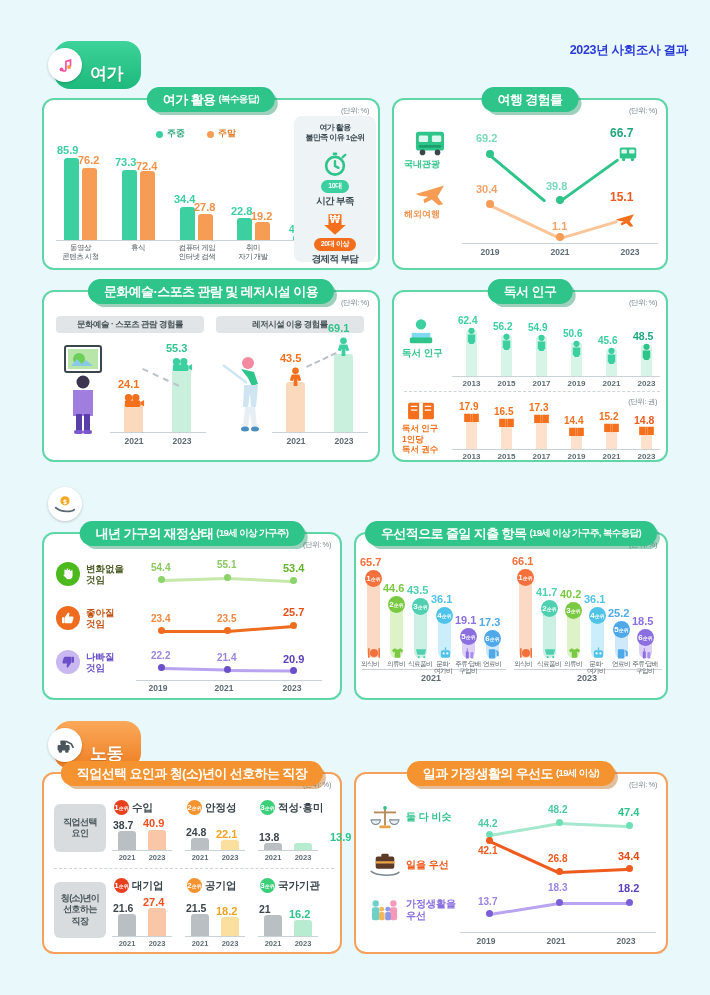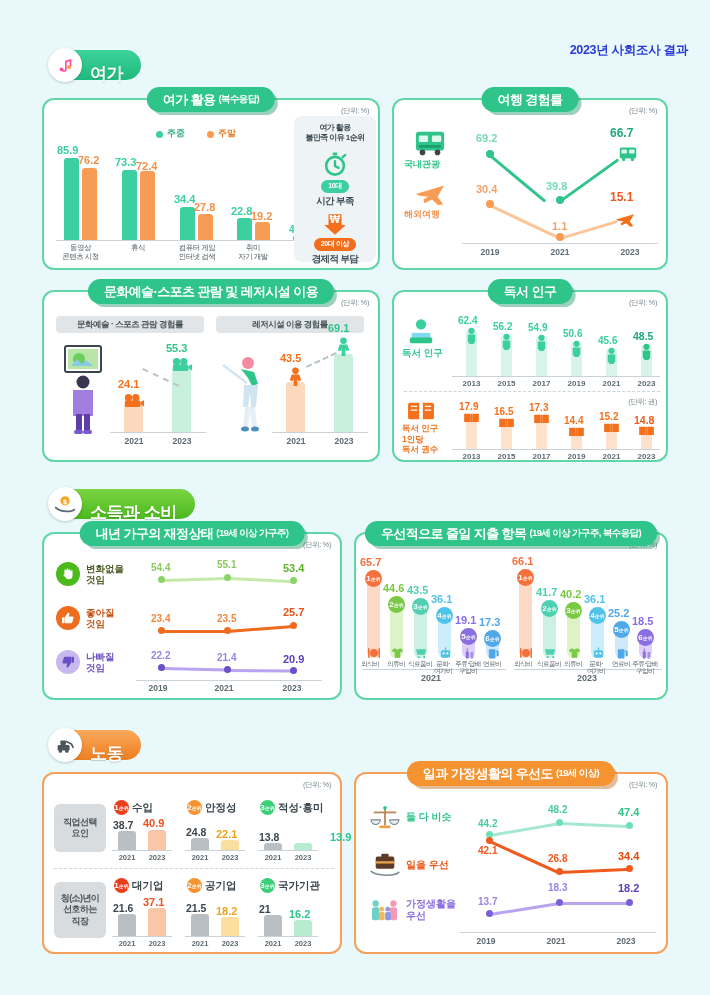--- a/index.html
+++ b/index.html
@@ -14,21 +14,21 @@
 
   
   .doc-title {
     position: absolute; right: 22px; top: 42px;
     font-size: 12.5px; font-weight: bold; color: #2a3ad8; letter-spacing: -0.3px;
   }
 
   
   .sec-badge { position: absolute; display: flex; align-items: center; height: 34px; }
   .sec-pill {
-    height: 30px; border-radius: 16px; display: flex; align-items: center;
+    height: 48px; border-radius: 16px; display: flex; align-items: center;
     padding: 16px 18px 0 36px; margin-left: -28px;
     font-size: 17px; font-weight: bold; color: #fff; letter-spacing: -0.5px;
     text-shadow: 0 1px 1px rgba(0,0,0,.18);
   }
   .sec-ic {
     width: 34px; height: 34px; border-radius: 50%;
     background: #fff; border: 3px solid #fff; z-index: 3;
     display: flex; align-items: center; justify-content: center;
     font-size: 17px; box-shadow: 0 1px 3px rgba(0,0,0,.2);
   }
@@ -479,21 +479,20 @@
 
   <div class="sec-badge sec-green2" style="left:48px; top:487px;">
     <div class="sec-ic">
       <svg width="24" height="24" viewBox="0 0 26 26">
           <circle cx="13" cy="13" r="12" fill="#fff"></circle>
           <circle cx="13" cy="9.5" r="5" fill="#f5a623"></circle>
           <text x="13" y="13" font-size="7" font-weight="bold" fill="#fff" text-anchor="middle" font-family="DejaVu Sans">$</text>
           <path d="M3 17c3 3 8 4 12 4s7-1 8-2" stroke="#5b6a72" stroke-width="2" fill="none" stroke-linecap="round"></path>
         </svg>
     </div>
-    <div class="sec-pill">소득과 소비</div>
   </div>
 
   <div class="card g" style="left:42px; top:532px; width:300px; height:168px;">
     <div class="card-title ct-g">
       <span>내년 가구의 재정상태</span>
         <span class="sub">(19세 이상 가구주)</span>
     </div>
     <div class="unit">(단위: %)</div>
 
     <div class="icobox" style="left:12px; top:28px; width:24px; height:24px; border-radius:50%; background:#4cb91d;">
@@ -714,20 +713,23 @@
           <rect x="8" y="8" width="6" height="5" rx="1" fill="#4b565c"></rect>
           <path d="M14 9l6 3 2 4" stroke="#4b565c" stroke-width="1.8" fill="none"></path>
           <circle cx="8" cy="19.5" r="2" fill="#4b565c"></circle>
           <circle cx="15" cy="19.5" r="2" fill="#4b565c"></circle>
         </svg>
     </div>
     <div class="sec-pill">노동</div>
   </div>
 
   <div class="card o" style="left:42px; top:772px; width:300px; height:182px;">
+    <div class="card-title ct-o">
+      <span>직업선택 요인과 청(소)년이 선호하는 직장</span>
+    </div>
     <div class="unit">(단위: %)</div>
 
     <div class="greybox" style="left:10px; top:30px; width:52px; height:48px;">직업선택<br>요인</div>
     <div class="greybox" style="left:10px; top:108px; width:52px; height:56px;">청(소)년이<br>선호하는<br>직장</div>
     <div class="hr-dash" style="left:10px; top:94px; width:280px;"></div>
 
     <div class="rankbadge" style="left:70px; top:26px; width:15px; height:15px; background:#e8401f;">1<small>순위</small></div>
     <div class="vlabel" style="left:88px; top:27px; font-size:10.5px; color:#3b464c;">수입</div>
     <div class="axis" style="left:68px; top:76px; width:60px;"></div>
     <div class="bar" style="left:74px; top:57px; width:18px; height:19px; background:#b9bfc2;"></div>
@@ -757,21 +759,21 @@
     <div class="vlabel" style="left:245px; top:57px; font-size:11px; color:#2ec48a;margin-left:41px;">13.9</div>
     <div class="tick" style="left:242px; top:79px; width:34px; font-size:7.5px;">2023</div>
 
     <div class="rankbadge" style="left:70px; top:104px; width:15px; height:15px; background:#e8401f;">1<small>순위</small></div>
     <div class="vlabel" style="left:88px; top:105px; font-size:10.5px; color:#3b464c;">대기업</div>
     <div class="axis" style="left:68px; top:162px; width:60px;"></div>
     <div class="bar" style="left:74px; top:140px; width:18px; height:22px; background:#b9bfc2;"></div>
     <div class="vlabel" style="left:69px; top:128px; font-size:10.5px; color:#3b464c;">21.6</div>
     <div class="tick" style="left:66px; top:165px; width:34px; font-size:7.5px;">2021</div>
     <div class="bar" style="left:104px; top:134px; width:18px; height:28px; background:#f9c6a8;"></div>
-    <div class="vlabel" style="left:99px; top:122px; font-size:11px; color:#f0501e;">37.1</div>
+    <div class="vlabel" style="left:99px; top:122px; font-size:11px; color:#f0501e;">27.4</div>
     <div class="tick" style="left:96px; top:165px; width:34px; font-size:7.5px;">2023</div>
 
     <div class="rankbadge" style="left:143px; top:104px; width:15px; height:15px; background:#f59331;">2<small>순위</small></div>
     <div class="vlabel" style="left:161px; top:105px; font-size:10.5px; color:#3b464c;">공기업</div>
     <div class="axis" style="left:141px; top:162px; width:60px;"></div>
     <div class="bar" style="left:147px; top:140px; width:18px; height:22px; background:#b9bfc2;"></div>
     <div class="vlabel" style="left:142px; top:128px; font-size:10.5px; color:#3b464c;">21.5</div>
     <div class="tick" style="left:139px; top:165px; width:34px; font-size:7.5px;">2021</div>
     <div class="bar" style="left:177px; top:143px; width:18px; height:19px; background:#fbdf9e;"></div>
     <div class="vlabel" style="left:172px; top:131px; font-size:11px; color:#f0a31e;">18.2</div>

